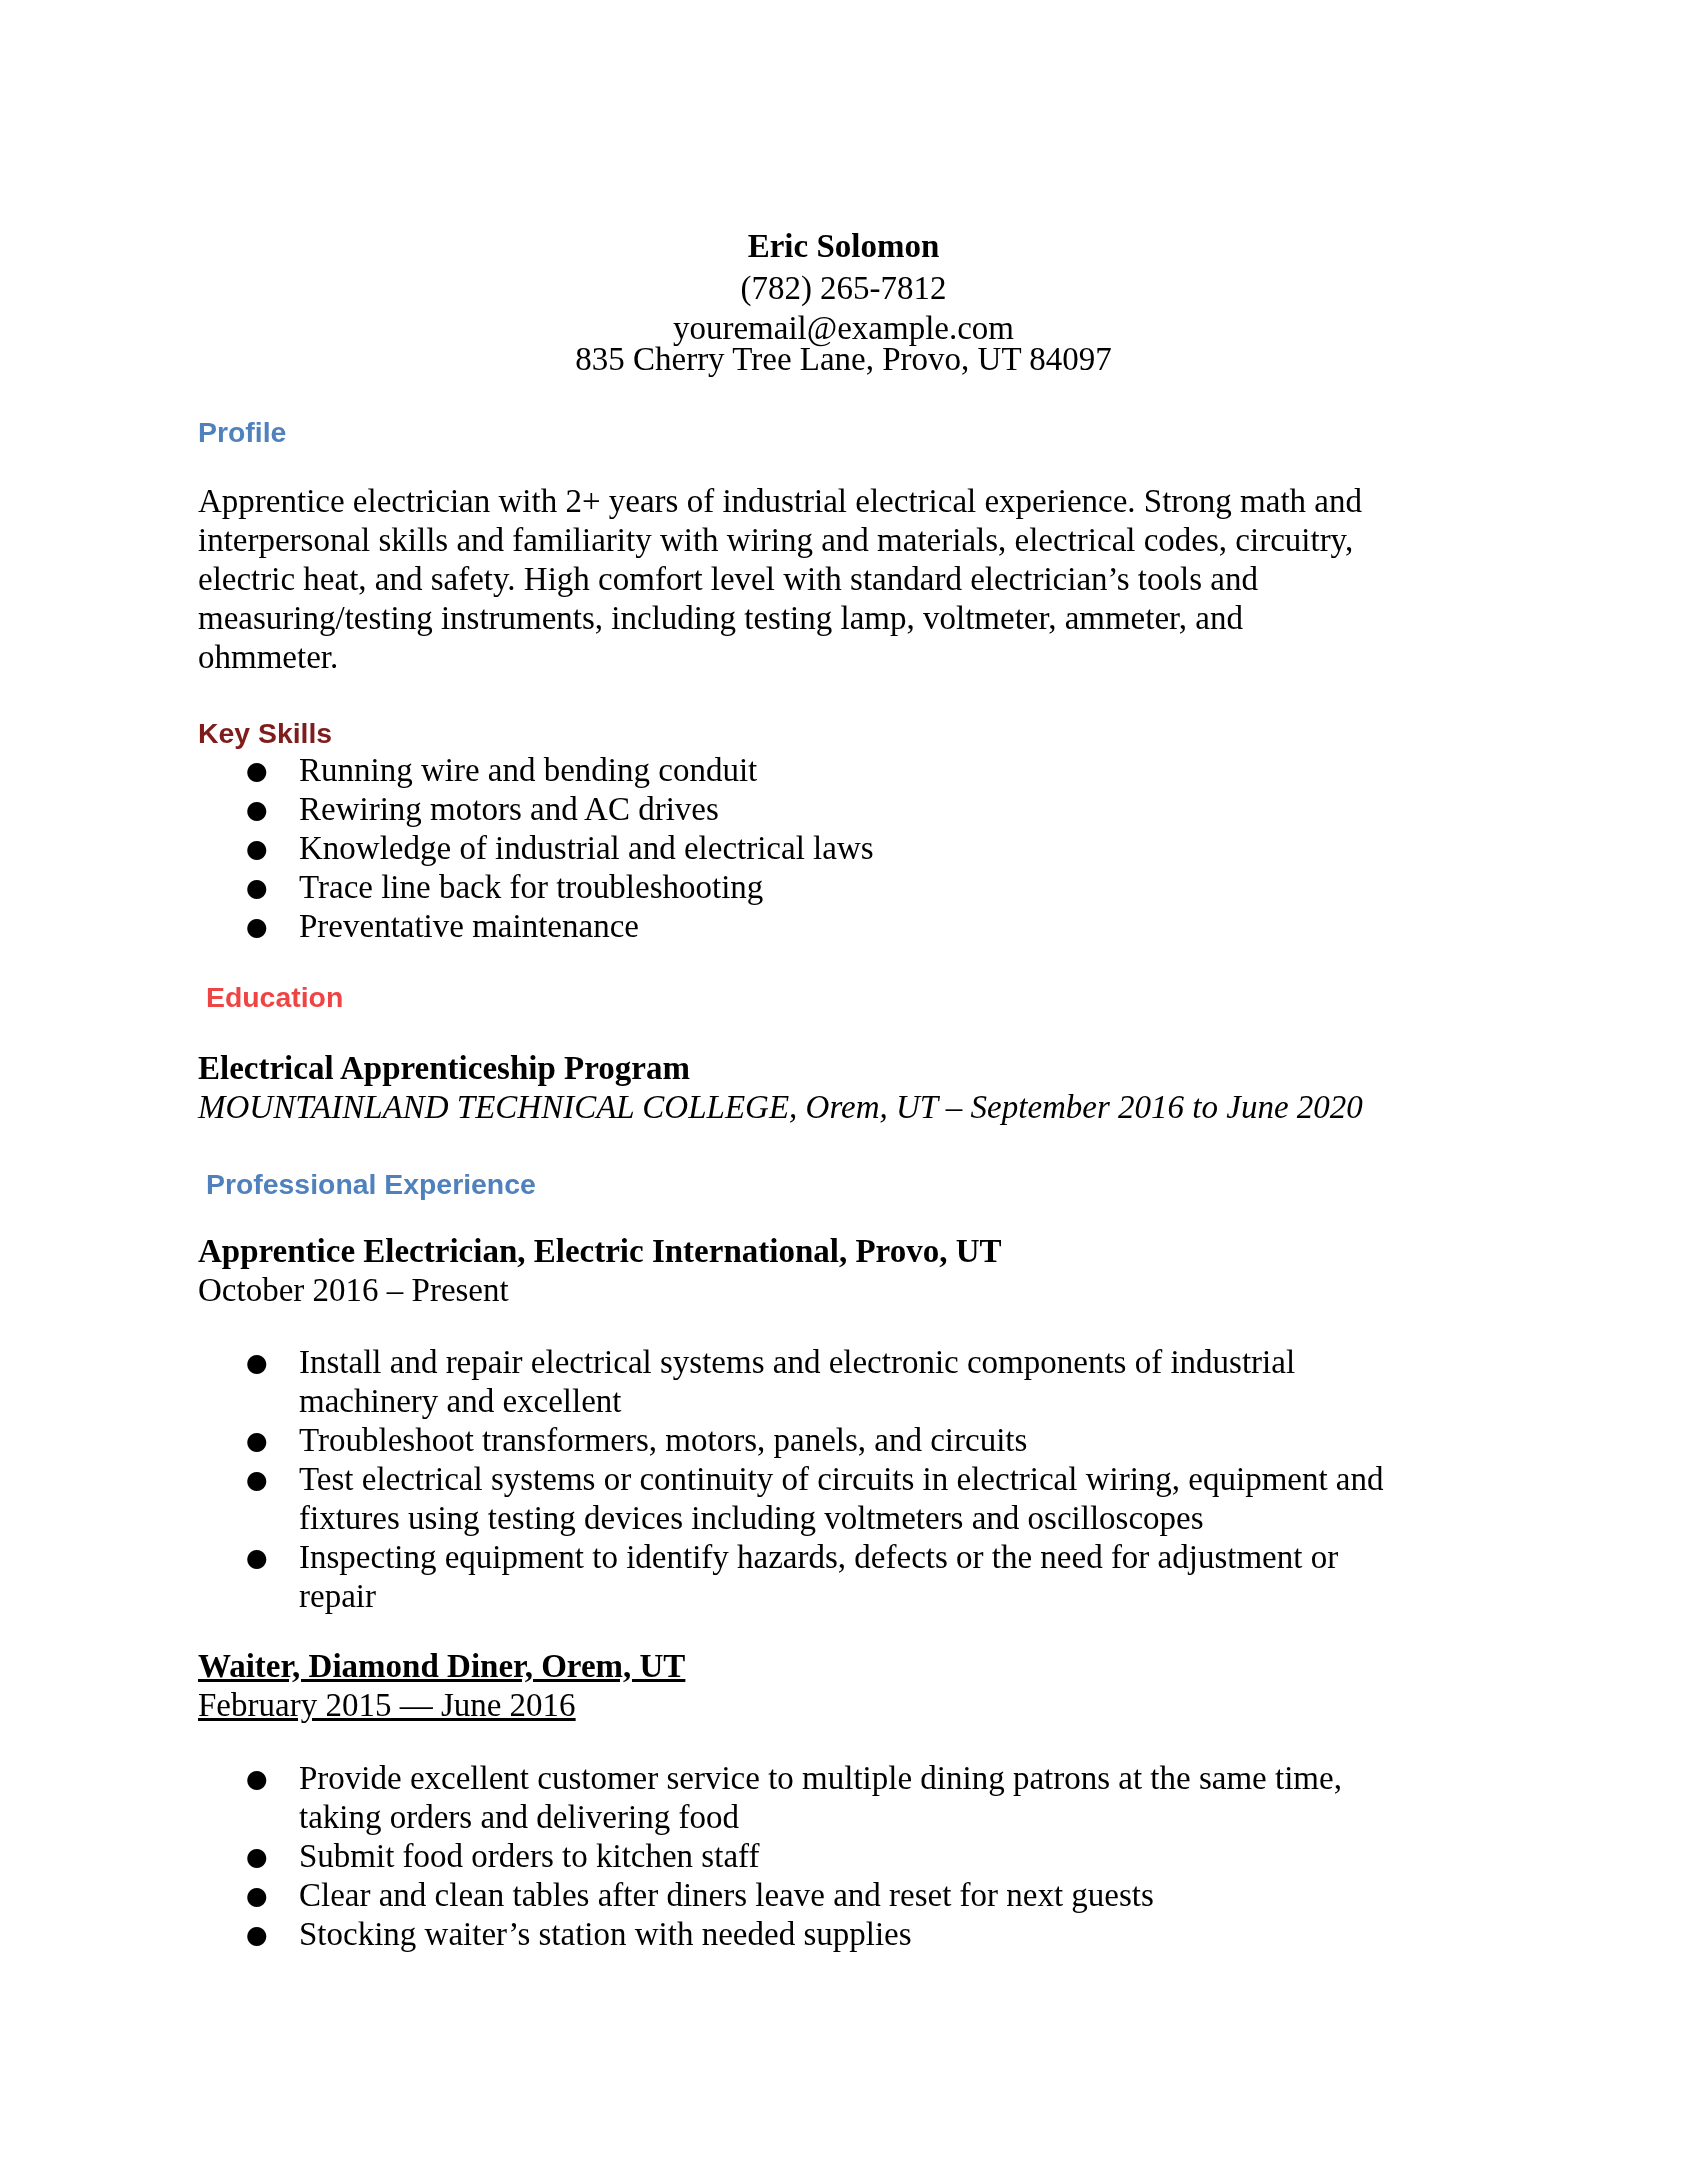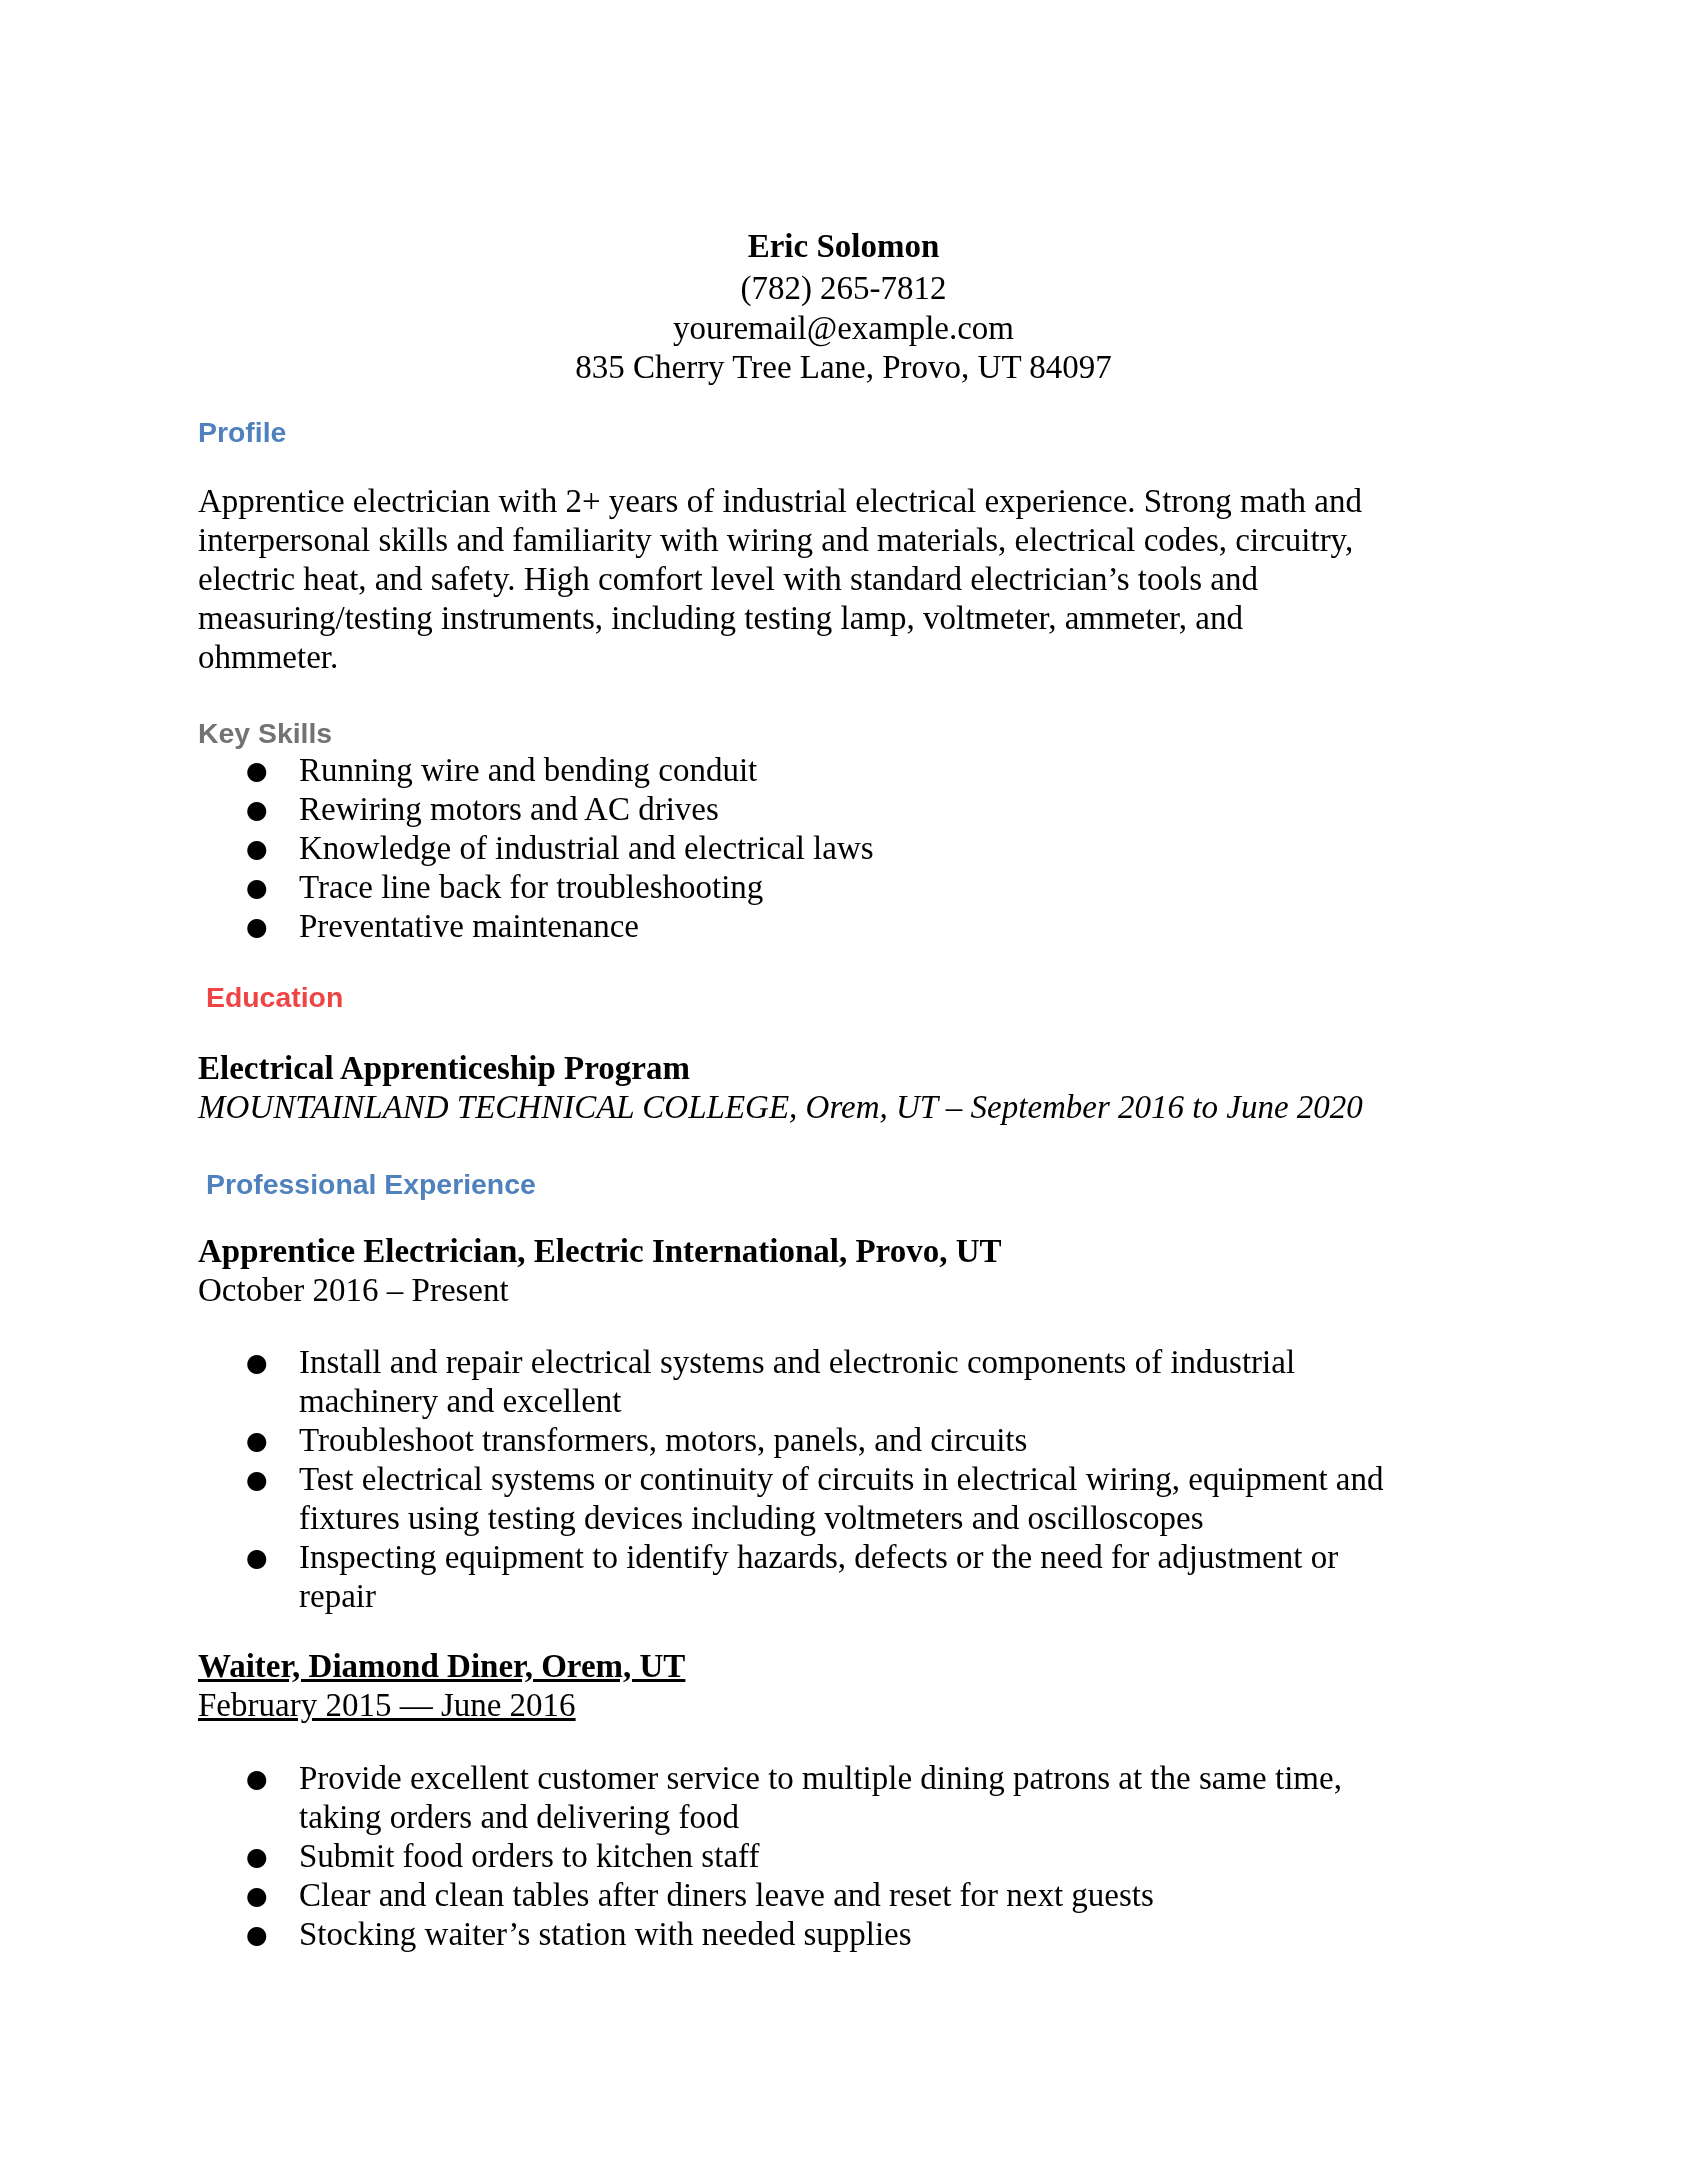--- a/index.html
+++ b/index.html
@@ -7,21 +7,21 @@
     width: 1687px; height: 2183px; position: relative; overflow: hidden;
     font-family: "Liberation Serif", "DejaVu Serif", serif;
     color: #000000;
   }
   .page { position: absolute; left: 0; top: 0; width: 1687px; height: 2183px; }
   .center { position: absolute; left: 0; width: 1687px; text-align: center; }
   .name { top: 225px; font-size: 33px; font-weight: bold; line-height: 42px; }
   .contact { font-size: 33px; line-height: 40px; }
   .phone { top: 268px; }
   .email { top: 308px; }
-  .address { top: 347px; }
+  .address { top: 339px; }
 
   .heading {
     position: absolute; left: 198px;
     font-family: "Liberation Sans", "DejaVu Sans", sans-serif;
     font-weight: bold; font-size: 28.4px; line-height: 34px;
     color: #4f81bd;
     text-align: right;
   }
   .heading.indent { left: 206px; }
 
@@ -54,21 +54,21 @@
 
   <div class="heading" style="top: 415px; color: rgb(79, 129, 189);">Profile</div>
   <div class="para" style="top:482px;">
     <div>Apprentice electrician with 2+ years of industrial electrical experience. Strong math and</div>
     <div>interpersonal skills and familiarity with wiring and materials, electrical codes, circuitry,</div>
     <div>electric heat, and safety. High comfort level with standard electrician’s tools and</div>
     <div>measuring/testing instruments, including testing lamp, voltmeter, ammeter, and</div>
     <div>ohmmeter.</div>
   </div>
 
-  <div class="heading" style="top: 716px; color: #737373;">Key Skills</div>
+  <div class="heading" style="top: 716px; color: #7f1d1d;">Key Skills</div>
   <ul class="list" style="top:751px;">
     <li><span class="bullet">●</span><span>Running wire and bending conduit</span></li>
     <li><span class="bullet">●</span><span>Rewiring motors and AC drives</span></li>
     <li><span class="bullet">●</span><span>Knowledge of industrial and electrical laws</span></li>
     <li><span class="bullet">●</span><span>Trace line back for troubleshooting</span></li>
     <li><span class="bullet">●</span><span>Preventative maintenance</span></li>
   </ul>
 
   <div class="heading indent" style="top: 980px; color: #ef4444;">Education</div>
   <div class="para" style="top:1049px;">

